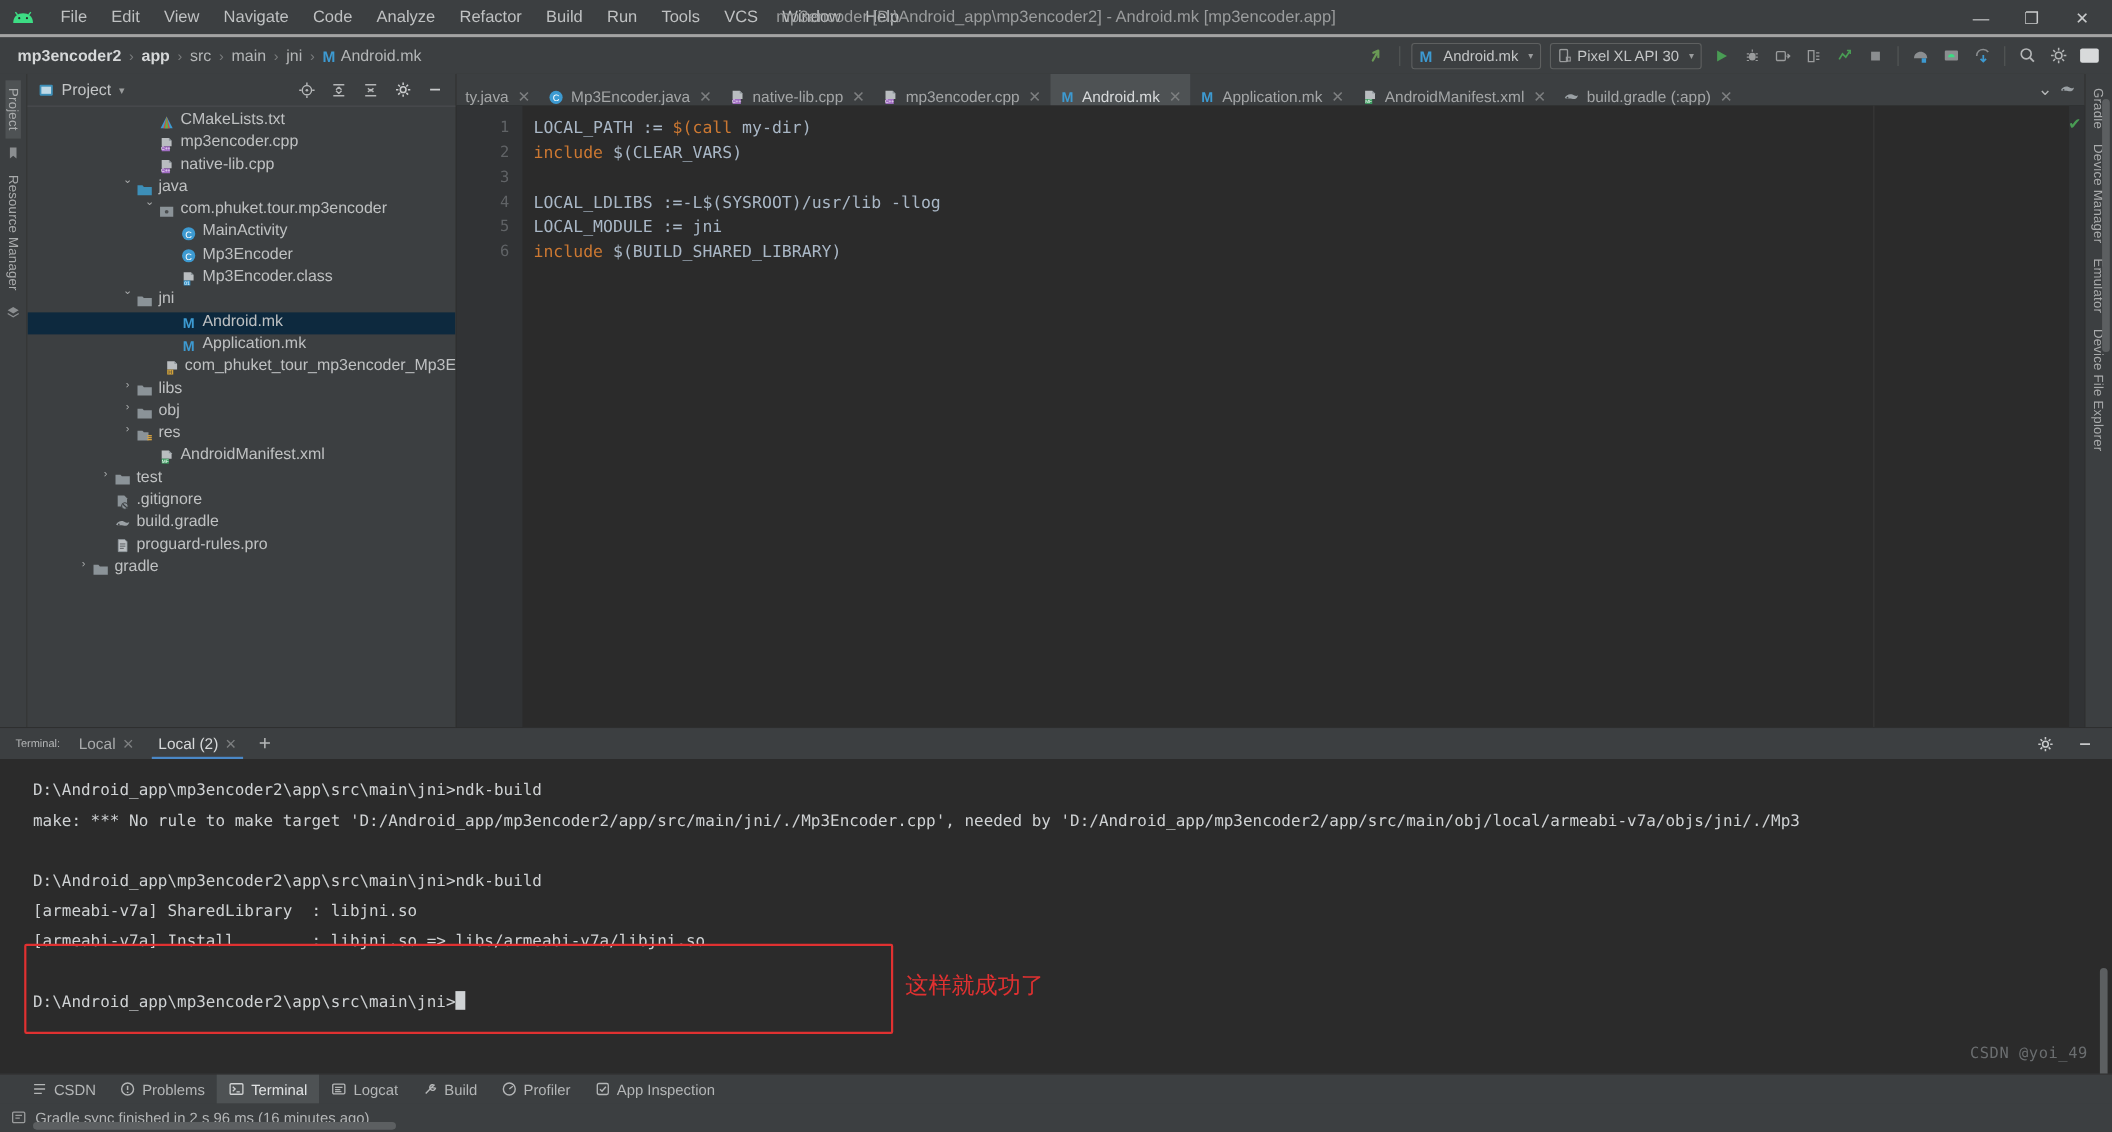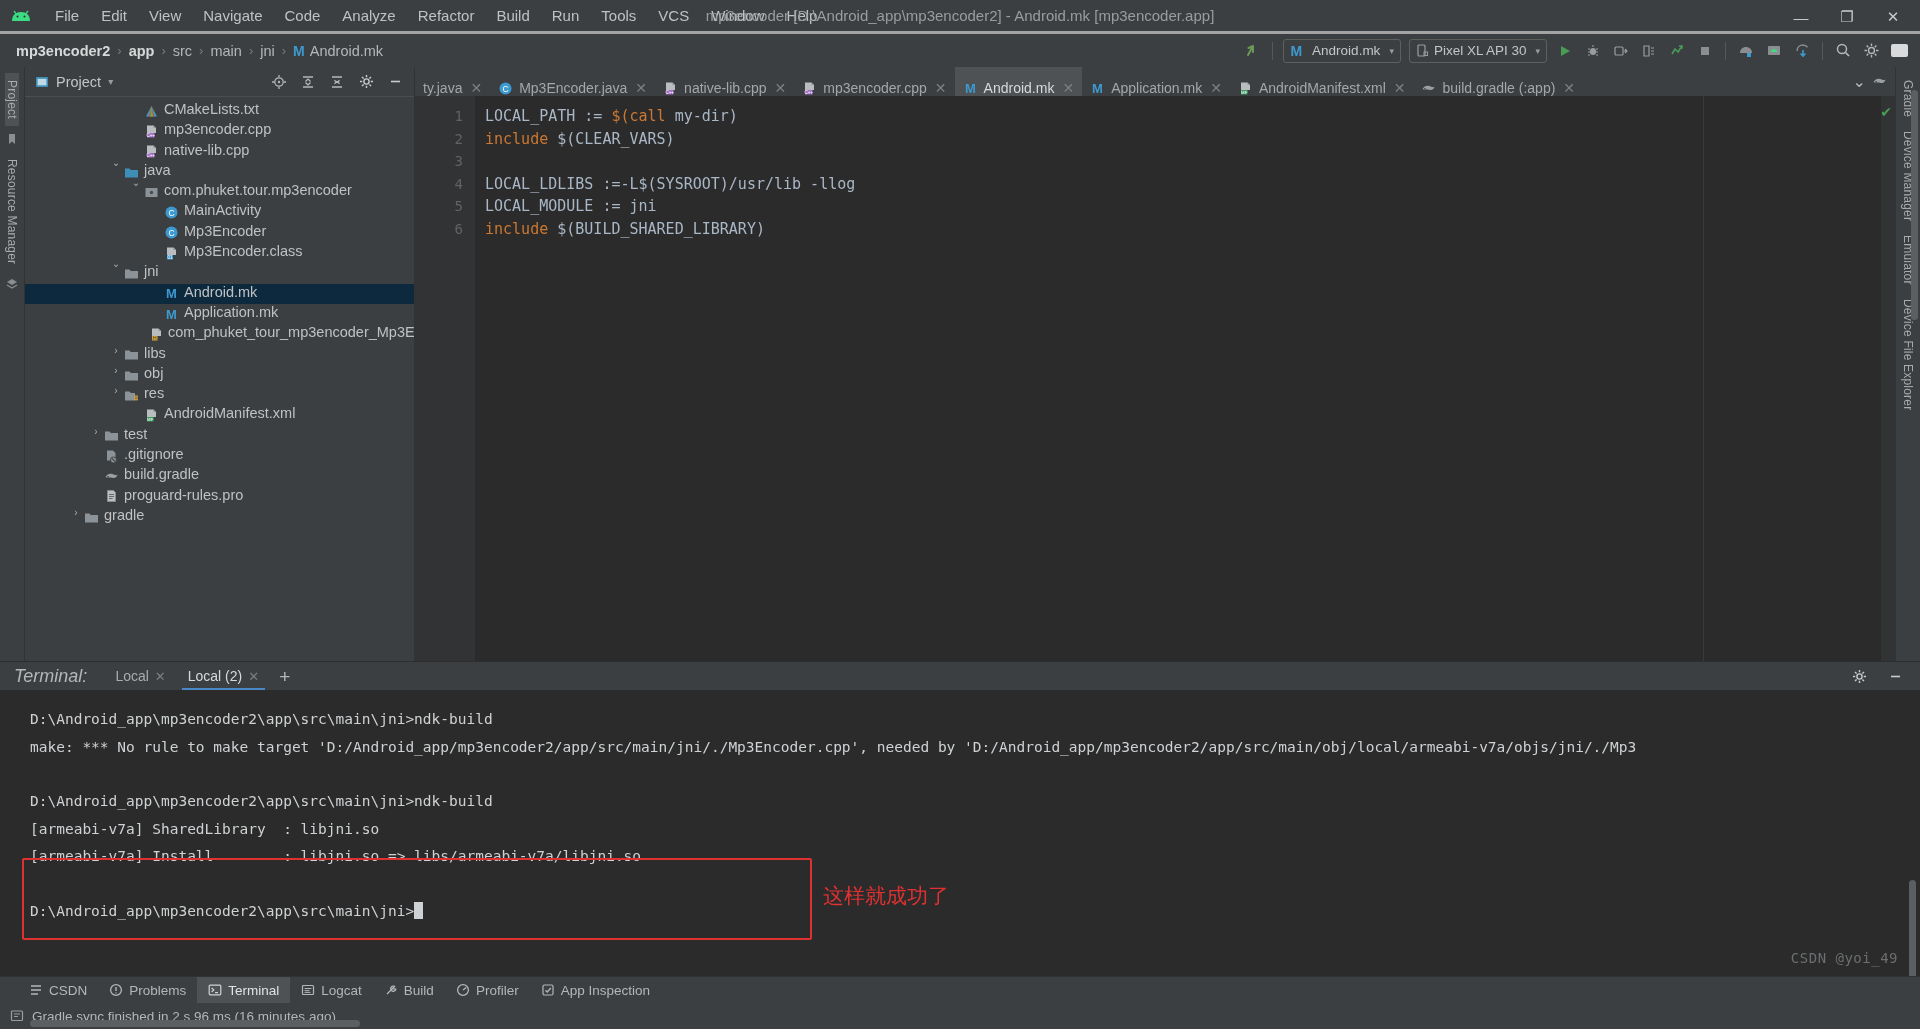--- a/index.html
+++ b/index.html
@@ -100,21 +100,21 @@
     white-space:pre;
   }
   .k-kw { color:#cc7832; }
   .code-right-bar { width:14px; flex:0 0 14px; background:#313335; position:relative;}
   .ok-check { position:absolute; right:3px; top:8px; color:#499c54; font-size:14px;}
   .edge-line { position:absolute; left:1288px; top:0; bottom:0; width:1px; background:#3a3a3a;}
 
   
   .termpanel { height:315px; flex:0 0 315px; background:#3c3f41; display:flex; flex-direction:column; border-top:1px solid #2e2e2e;}
   .term-tabs { height:28px; display:flex; align-items:center; background:#3c3f41; padding-left:14px; gap:2px; flex:0 0 28px;}
-  .term-lbl { font-size:18px; color:#b4b6b7; margin-right:16px;font-style:italic;}
+  .term-lbl { font-size:10px; color:#b4b6b7; margin-right:5px;}
   .tt { display:flex; align-items:center; gap:6px; font-size:14px; color:#a9abac; padding:0 10px; height:28px; position:relative;}
   .tt.active { color:#d7d9da; }
   .tt.active::after { content:""; position:absolute; left:4px; right:4px; bottom:0; height:2px; background:#4a88c7;}
   .tt .x { color:#7d7f80; font-size:13px;}
   .plus { font-size:19px; color:#b4b6b7; padding:0 8px; line-height:1;}
   .term-tabs-right { margin-left:auto; display:flex; align-items:center; gap:10px; padding-right:12px;}
   .term-body {
     flex:1 1 auto; background:#2b2b2b; position:relative; overflow:hidden;
     font-family:"DejaVu Sans Mono", monospace; font-size:14.5px; color:#cfd2d4; line-height:27.5px;
     padding:16px 0 0 30px;

